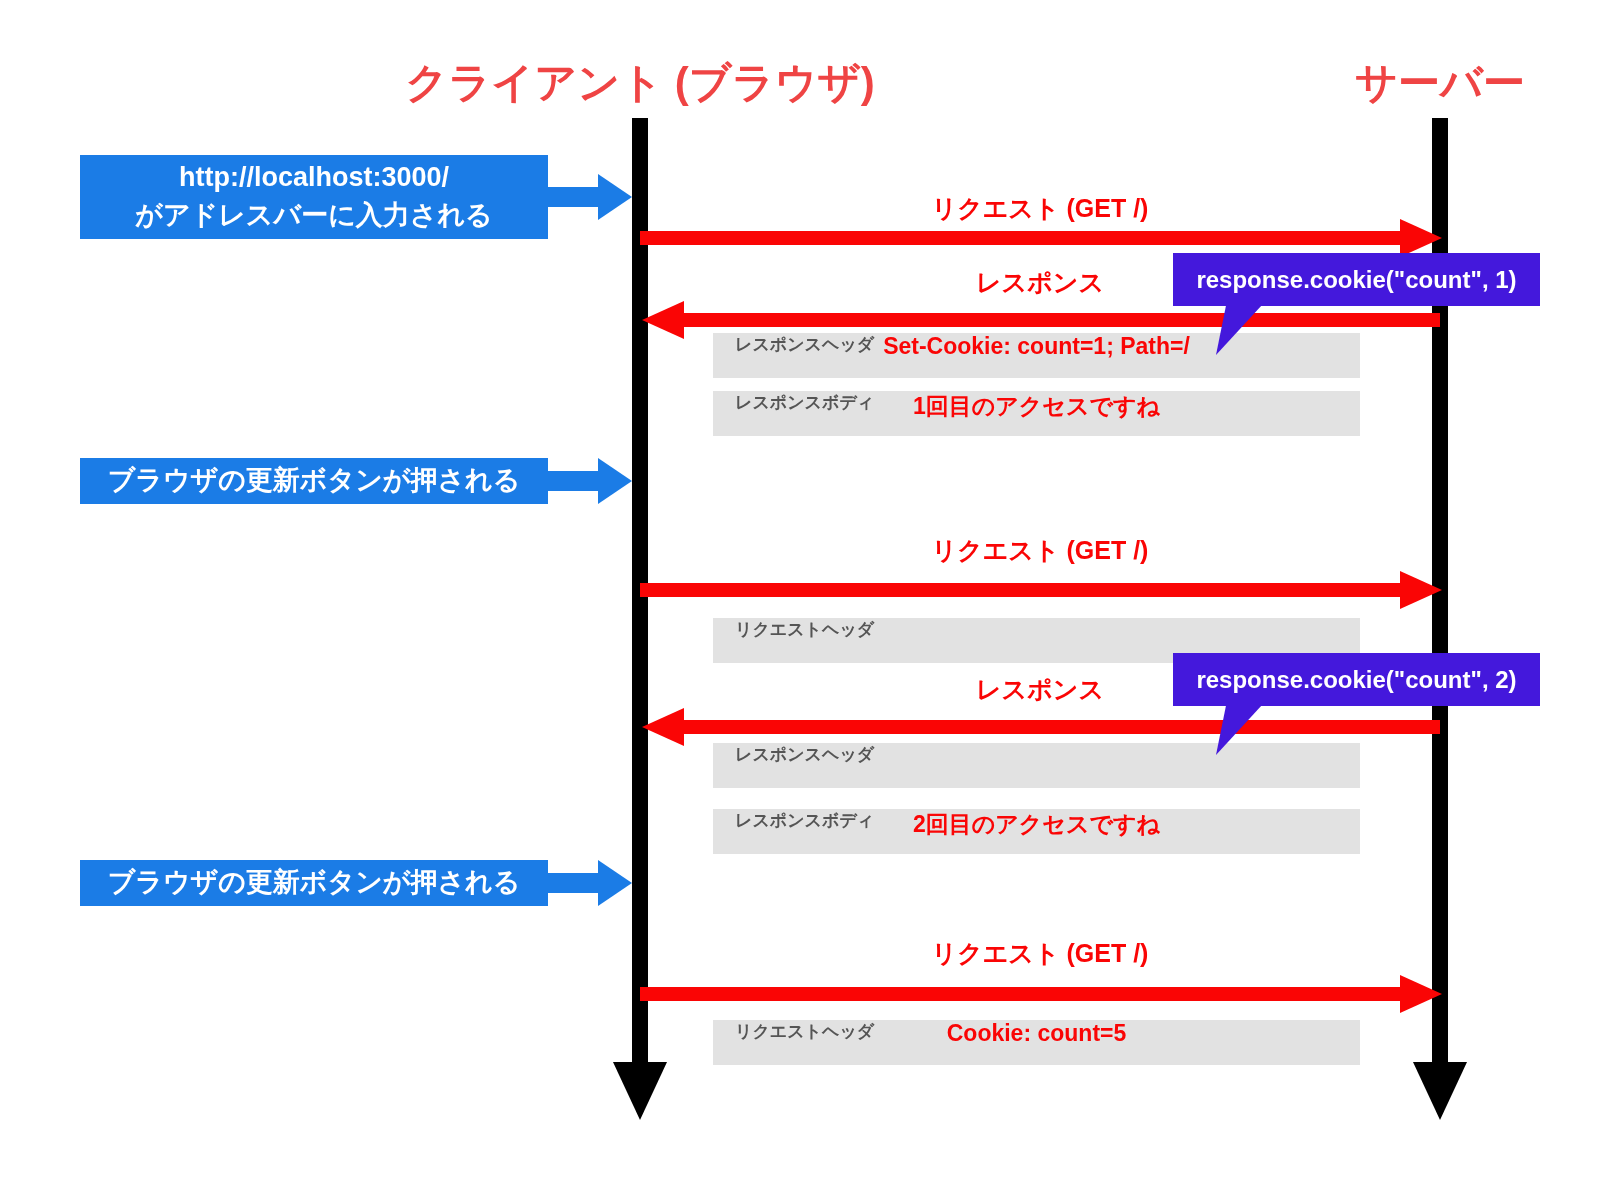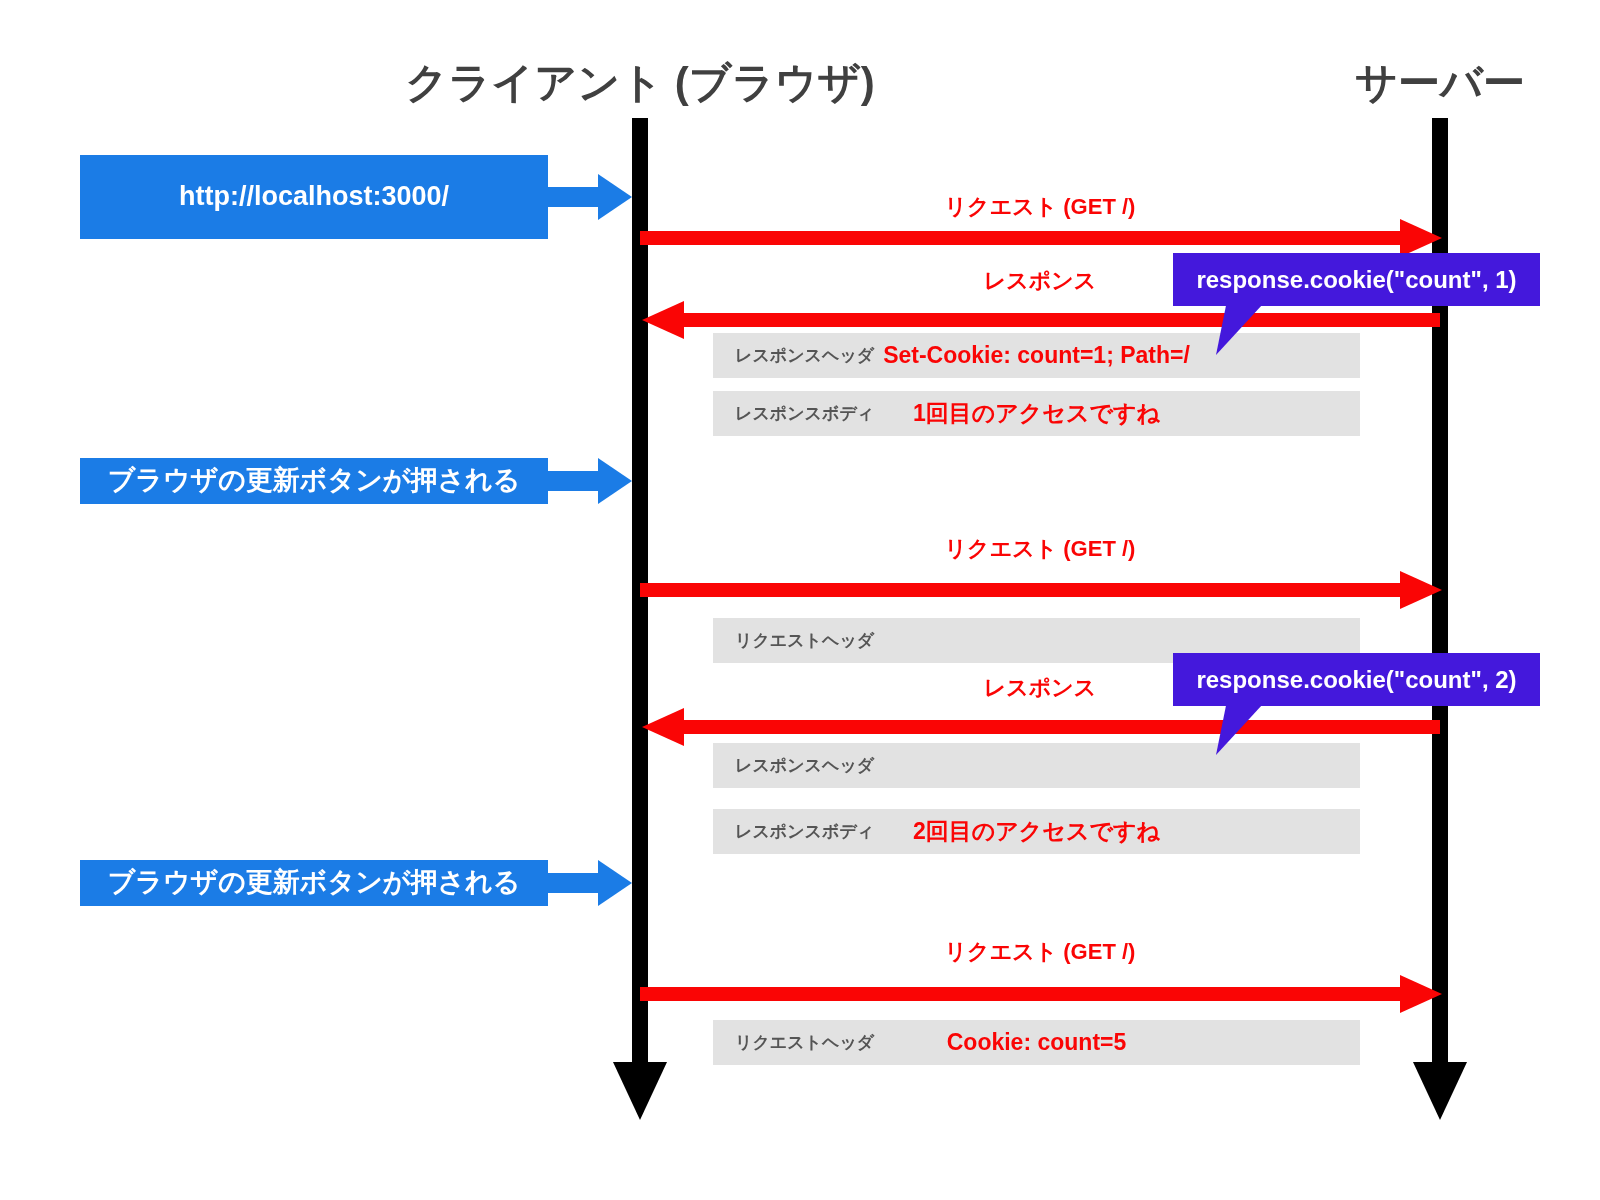--- a/index.html
+++ b/index.html
@@ -5,59 +5,60 @@
   html,body{margin:0;padding:0;background:#ffffff;}
   .canvas{
     position:relative;width:1600px;height:1200px;background:#ffffff;
     font-family:"Liberation Sans","DejaVu Sans",sans-serif;overflow:hidden;
   }
   .abs{position:absolute;}
   
   .lifeline{width:16px;background:var(--black);z-index:1;}
   .lifeline-head{width:0;height:0;border-left:27px solid transparent;border-right:27px solid transparent;border-top:58px solid var(--black);z-index:1;}
   
-  .title{font-size:42px;font-weight:bold;color:#404040;text-align:center;white-space:nowrap;}
+  .title{font-size:42px;font-weight:bold;color:#ef4444;text-align:center;white-space:nowrap;}
   
   .action-box{
     background:var(--blue);color:#ffffff;font-weight:bold;font-size:27px;line-height:1.4;
     display:flex;flex-direction:column;justify-content:center;align-items:center;text-align:center;z-index:2;
   }
   .blue-shaft{background:var(--blue);height:20px;z-index:2;}
   .blue-head{width:0;height:0;border-top:23px solid transparent;border-bottom:23px solid transparent;border-left:34px solid var(--blue);z-index:2;}
   
   .red-shaft{background:var(--red);height:14px;z-index:2;}
   .red-head-right{width:0;height:0;border-top:19px solid transparent;border-bottom:19px solid transparent;border-left:42px solid var(--red);z-index:2;}
   .red-head-left{width:0;height:0;border-top:19px solid transparent;border-bottom:19px solid transparent;border-right:42px solid var(--red);z-index:2;}
-  .msg-label{color:var(--red);font-weight:bold;font-size:22px;text-align:center;white-space:nowrap;z-index:2;}
+  .msg-label{color:var(--red);font-weight:bold;font-size:25px;text-align:center;white-space:nowrap;z-index:2;}
   
   .callout{
     background:var(--purple);color:#ffffff;font-weight:bold;font-size:24px;
     display:flex;align-items:center;justify-content:center;white-space:nowrap;z-index:3;
   }
   .callout-tail{background:var(--purple);clip-path:polygon(22% 0,100% 0,0 100%);z-index:3;}
   
-  .detail{background:var(--grayBox);display:flex;align-items:center;z-index:0;}
+  .detail{background:var(--grayBox);display:flex;align-items:flex-start;z-index:0;}
   .detail-label{position:absolute;left:22px;color:var(--grayLabel);font-weight:bold;font-size:17px;white-space:nowrap;}
   .detail-value{width:100%;text-align:center;color:var(--red);font-weight:bold;font-size:23px;white-space:nowrap;}
 </style>
 </head>
 <body>
 
 <div class="canvas">
 
   <div class="abs title" style="left:290px;top:55px;width:700px;">クライアント (ブラウザ)</div>
   <div class="abs title" style="left:1190px;top:55px;width:500px;">サーバー</div>
 
   <div class="abs lifeline" style="left:632px;top:118px;height:944px;"></div>
   <div class="abs lifeline" style="left:1432px;top:118px;height:944px;"></div>
   <div class="abs lifeline-head" style="left:613px;top:1062px;"></div>
   <div class="abs lifeline-head" style="left:1413px;top:1062px;"></div>
 
   <div class="abs action-box" style="left:80px;top:155px;width:468px;height:84px;">
     <span>http://localhost:3000/</span>
+    <span>がアドレスバーに入力される</span>
   </div>
   <div class="abs blue-shaft" style="left:546px;top:187px;width:54px;"></div>
   <div class="abs blue-head" style="left:598px;top:174px;"></div>
 
   <div class="abs msg-label" style="left:790px;top:192px;width:500px;">リクエスト (GET /)</div>
   <div class="abs red-shaft" style="left:640px;top:231px;width:762px;"></div>
   <div class="abs red-head-right" style="left:1400px;top:219px;"></div>
 
   <div class="abs msg-label" style="left:790px;top:266px;width:500px;">レスポンス</div>
   <div class="abs red-head-left" style="left:642px;top:301px;"></div>

